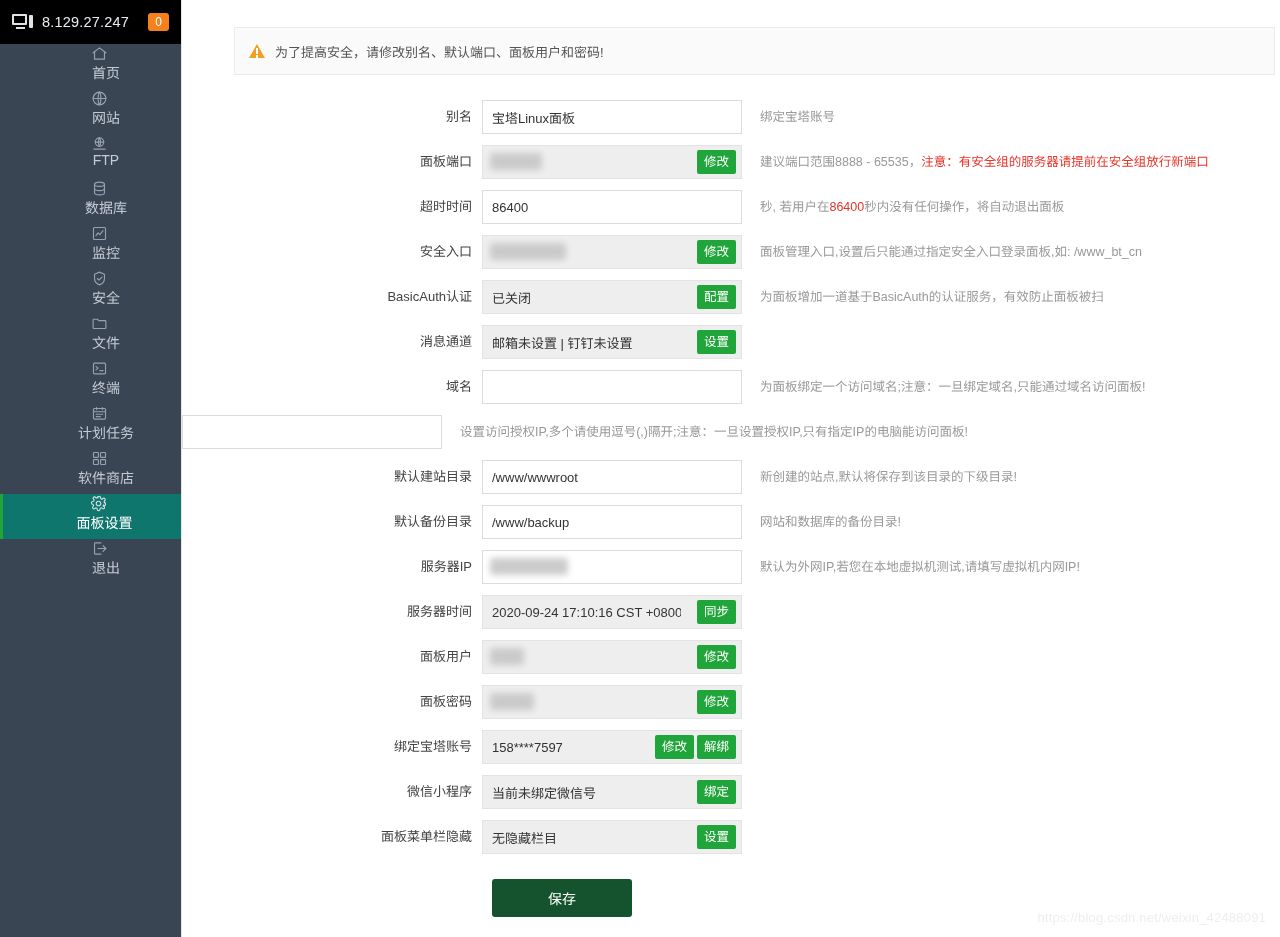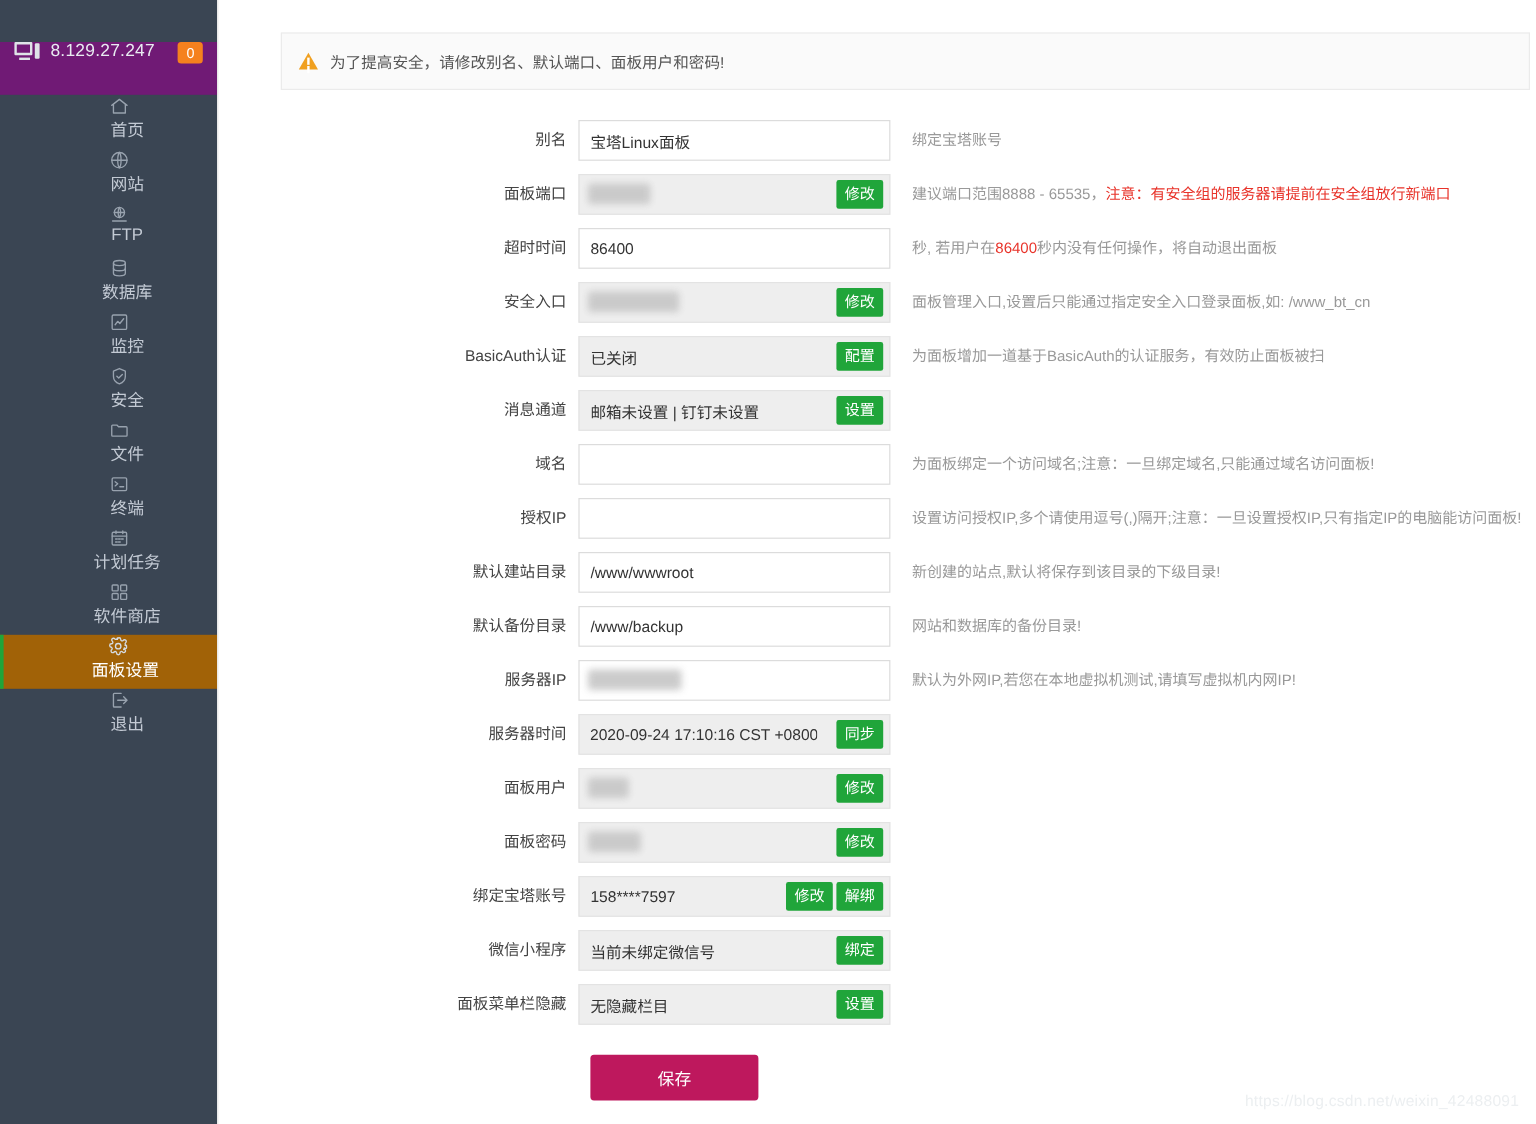--- a/index.html
+++ b/index.html
@@ -27,26 +27,25 @@
   .sidebar {
     width: 181px;
     min-width: 181px;
     background: #3a4553;
     height: 937px;
     position: relative;
     box-sizing: border-box;
   }
   .sidebar-header {
     height: 44px;
-    background: #701a75;
-    display: flex;
-    align-items: flex-start;
+    background: #000000;
+    display: flex;
+    align-items: center;
     padding: 0 12px;
     box-sizing: border-box;
-    margin-top: 35px;
   }
   .monitor-icon {
     width: 22px;
     height: 16px;
     position: relative;
     margin-right: 8px;
     flex: 0 0 auto;
   }
   .monitor-icon .screen {
     position: absolute;
@@ -108,21 +107,21 @@
     height: 18px;
     margin-right: 13px;
     flex: 0 0 auto;
     display: flex;
     align-items: center;
     justify-content: center;
     color: #98a2ae;
   }
   .nav-item .ico svg { display: block; }
   .nav-item.active {
-    background: #a16207;
+    background: #0f766e;
     border-left-color: #20a53a;
     color: #ffffff;
     padding-left: 25px;
   }
   .nav-item.active .ico { color: #d5dbe2; }
   .nav-label { white-space: nowrap; }
 
   
   .main {
     flex: 1 1 auto;
@@ -258,21 +257,21 @@
   .hint .em-red { color: #e8332a; }
 
   .save-row {
     display: flex;
     margin-top: 14px;
   }
   .save-spacer { width: 310px; min-width: 310px; }
   .save-btn {
     width: 140px;
     height: 38px;
-    background: #be185d;
+    background: #14532d;
     color: #ffffff;
     border: none;
     font-size: 14px;
     border-radius: 3px;
     cursor: pointer;
     font-family: "Liberation Sans", "DejaVu Sans", sans-serif;
   }
 
   .watermark {
     position: absolute;
@@ -452,21 +451,20 @@
           <div class="row-label">消息通道</div>
           <div class="field readonly has-btn"><input type="text" readonly="" value="邮箱未设置 | 钉钉未设置" style=""><button class="infield-btn b1">设置</button></div>
           <div class="hint"></div>
         </div>
         <div class="row">
           <div class="row-label">域名</div>
           <div class="field"><input type="text" style=""></div>
           <div class="hint">为面板绑定一个访问域名;注意：一旦绑定域名,只能通过域名访问面板!</div>
         </div>
         <div class="row">
-          <div class="row-label">授权IP</div>
           <div class="field"><input type="text" style=""></div>
           <div class="hint">设置访问授权IP,多个请使用逗号(,)隔开;注意：一旦设置授权IP,只有指定IP的电脑能访问面板!</div>
         </div>
         <div class="row">
           <div class="row-label">默认建站目录</div>
           <div class="field"><input type="text" value="/www/wwwroot" style=""></div>
           <div class="hint">新创建的站点,默认将保存到该目录的下级目录!</div>
         </div>
         <div class="row">
           <div class="row-label">默认备份目录</div>

